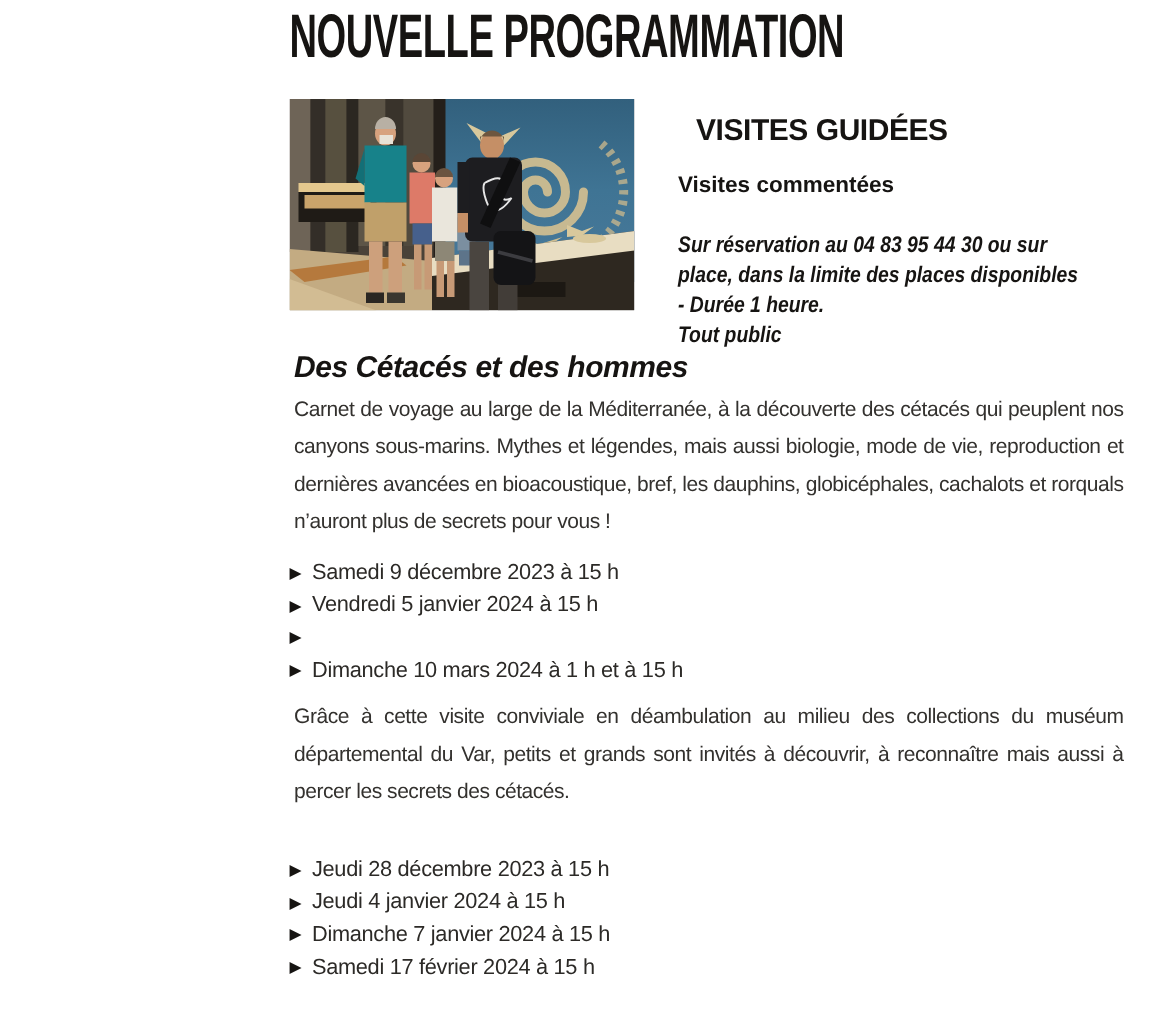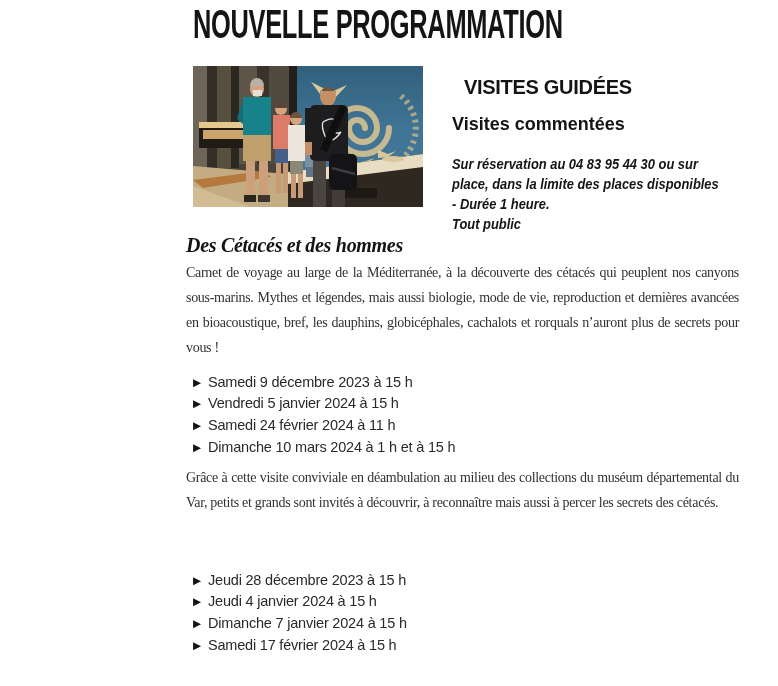--- a/index.html
+++ b/index.html
@@ -50,21 +50,21 @@
   .right-col h2 {
     margin: 12px;
     font-size: 20px;
     line-height: 22px;
     font-weight: 700;
     letter-spacing: -0.3px;
     white-space: nowrap;
   }
   .right-col h3 {
     margin: 16px 0 0 0;
-    font-size: 18px;
+    font-size: 15px;
     line-height: 20px;
     font-weight: 700;
     white-space: nowrap;
   }
   .details {
     margin-top: 20px;
     font-style: italic;
     font-weight: 700;
     font-size: 15px;
     line-height: 20px;
@@ -76,23 +76,22 @@
   }
   .audience {
     font-style: italic;
     font-weight: 700;
     font-size: 15px;
     line-height: 20px;
   }
 
   .sec {
     position: absolute;
-    left: 186px;
+    left: 196px;
     width: 553px;
-    font-family: Liberation Serif, serif;
   }
   .sec h3 {
     margin: 0;
     font-size: 20px;
     line-height: 23px;
     font-weight: 700;
     font-style: italic;
     letter-spacing: -0.3px;
     color: #161412;
   }
@@ -245,21 +244,20 @@
     <li>
         <span class="blt">▶</span>
         <span>Samedi 9 décembre 2023 à 15 h</span>
       </li>
     <li>
         <span class="blt">▶</span>
         <span>Vendredi 5 janvier 2024 à 15 h</span>
       </li>
     <li>
         <span class="blt">▶</span>
-        <span>Samedi 24 février 2024 à 11 h</span>
       </li>
     <li>
         <span class="blt">▶</span>
         <span>Dimanche 10 mars 2024 à 1 h et à 15 h</span>
       </li>
   </ul>
 
   <section class="sec sec2">
     <p>Grâce à cette visite conviviale en déambulation au milieu des collections du muséum départemental du Var, petits et grands sont invités à découvrir, à reconnaître mais aussi à percer les secrets des cétacés.</p>
   </section>

